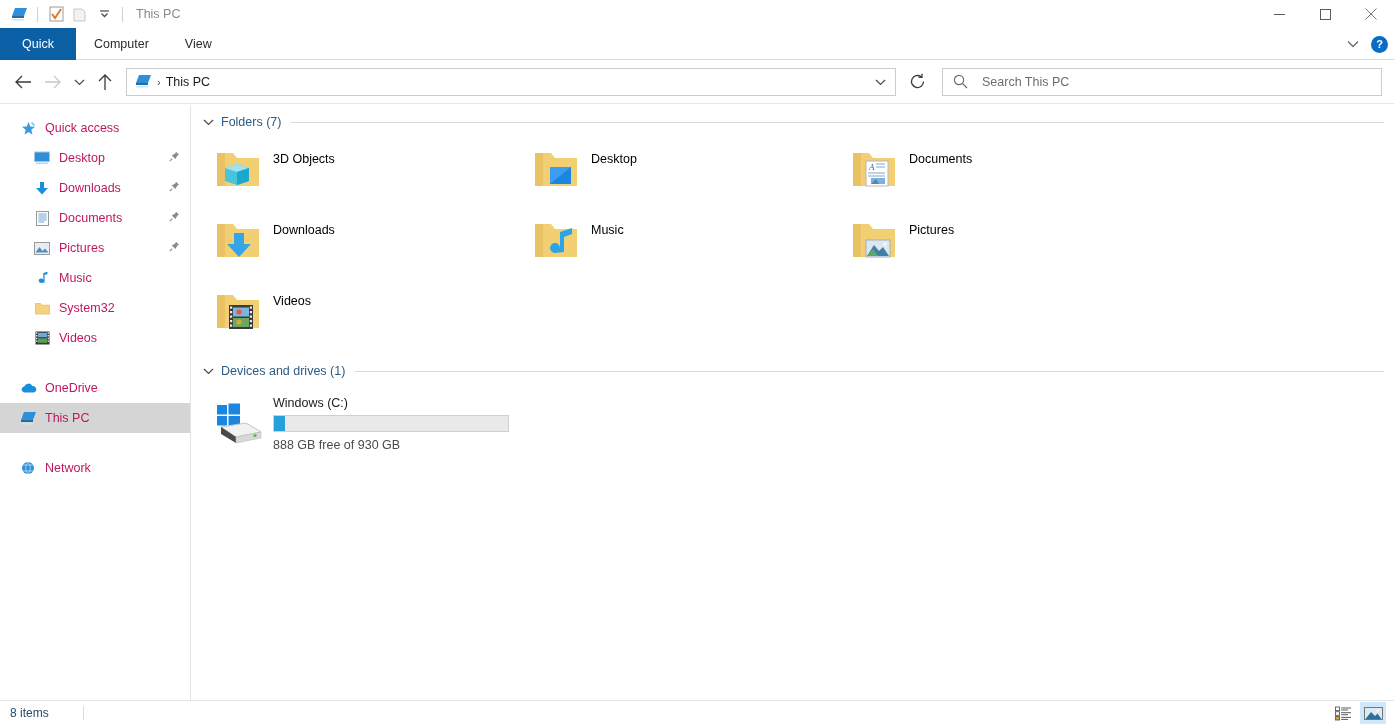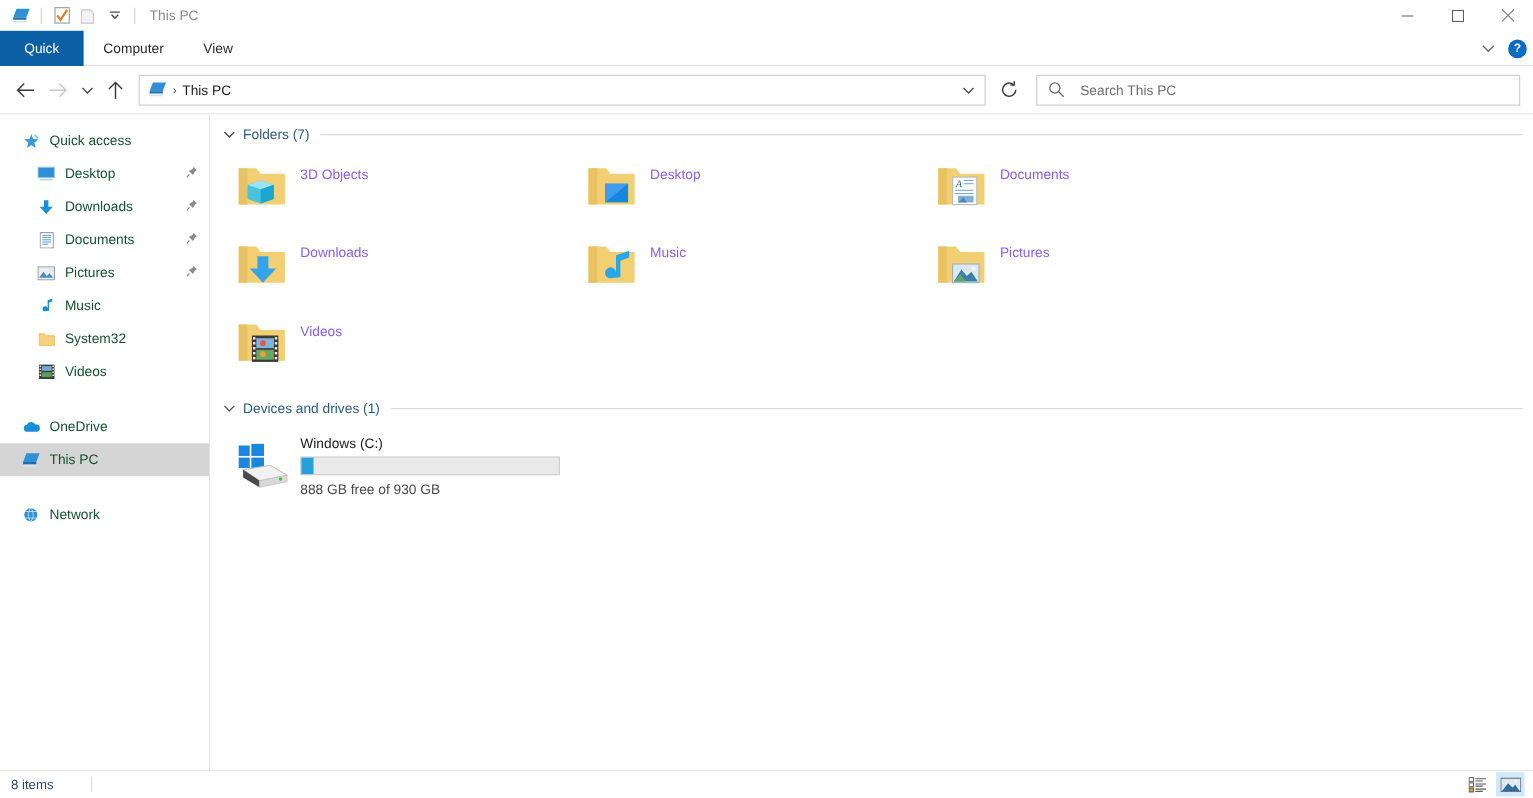--- a/index.html
+++ b/index.html
@@ -110,21 +110,21 @@
 
   
   .sidebar {
     width: 191px; background: #ffffff;
     border-right: 1px solid #e4e4e4;
     padding-top: 8px;
     overflow: hidden;
   }
   .nav-item {
     height: 30px; display: flex; align-items: center;
-    font-size: 12.5px; color: #14532d;
+    font-size: 12.5px; color: #be185d;
     position: relative;
   }
   .nav-item.selected { background: #d5d5d5; }
   .nav-item .ico {
     width: 20px; display: flex; align-items: center; justify-content: center;
     margin-right: 7px; flex: 0 0 20px;
   }
   .nav-item .pin {
     position: absolute; right: 10px; top: 50%; transform: translateY(-50%);
   }
@@ -148,21 +148,21 @@
   .tile {
     width: 318px; height: 71px;
     display: flex; align-items: flex-start;
     padding-top: 8px;
   }
   .tile .tico {
     width: 52px; height: 52px; flex: 0 0 52px;
     display: flex; align-items: center; justify-content: center;
   }
   .tile .tlabel {
-    font-size: 12.5px; color: #8b5cf6; margin-top: 9px; margin-left: 8px;
+    font-size: 12.5px; color: #000000; margin-top: 9px; margin-left: 8px;
   }
 
   .drive-tile {
     display: flex; align-items: flex-start;
     padding-left: 22px; padding-top: 6px;
   }
   .drive-tile .tico {
     width: 52px; height: 52px; flex: 0 0 52px;
     display: flex; align-items: center; justify-content: center;
     margin-top: 8px;

